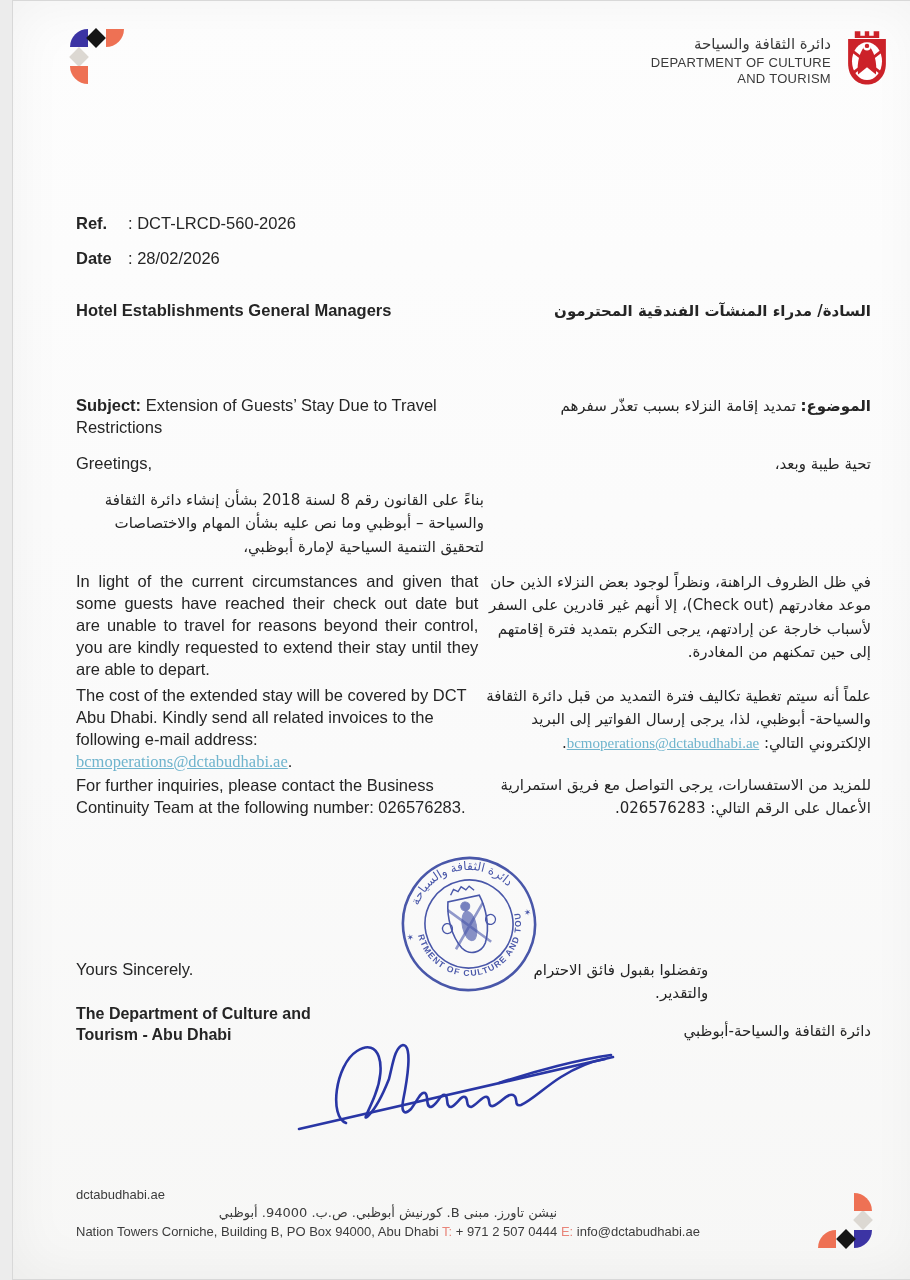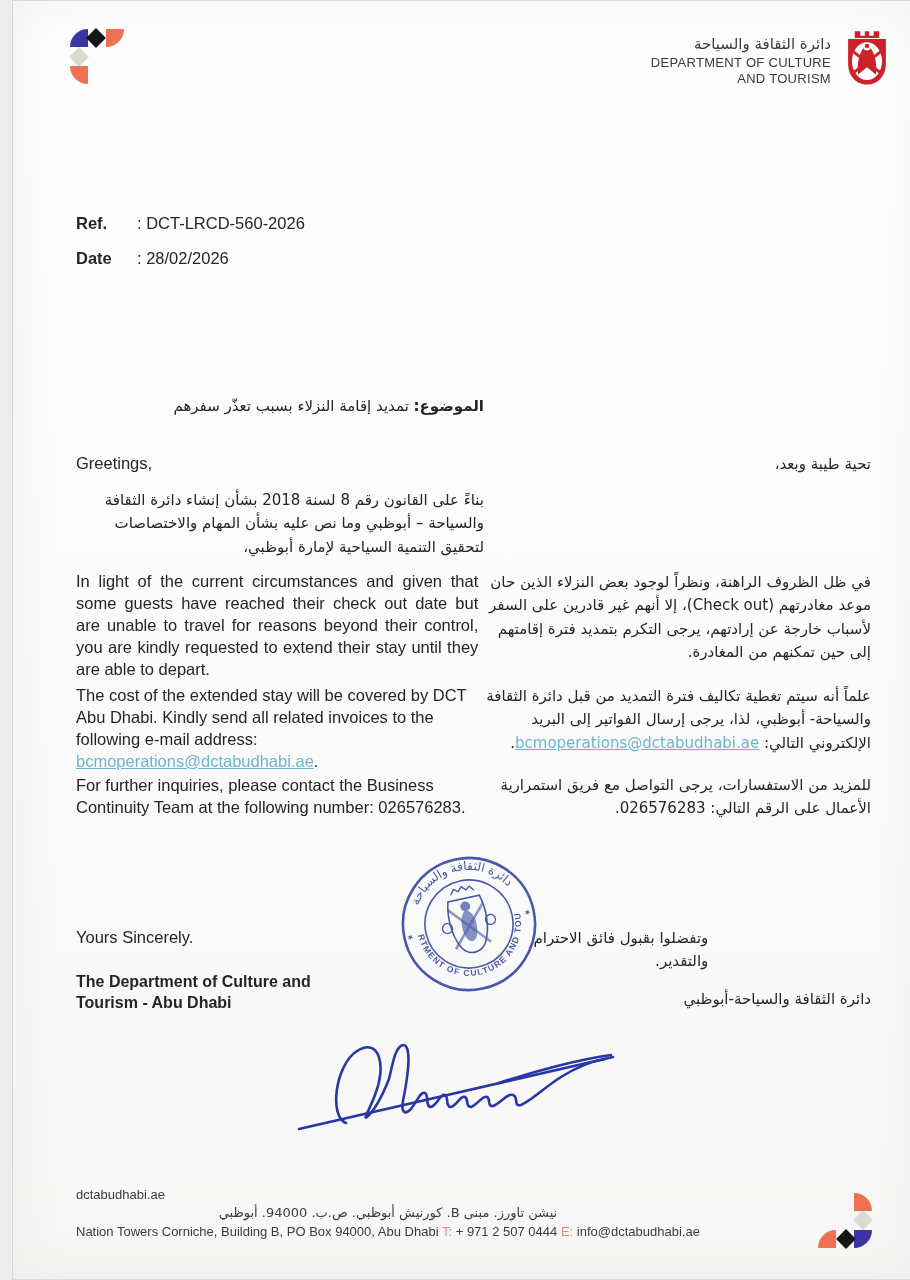--- a/index.html
+++ b/index.html
@@ -31,25 +31,25 @@
   
   .dct-logo{position:absolute;right:28px;top:28px;display:flex;align-items:flex-start;gap:10px;}
   .dct-text{text-align:right;padding-top:6px;}
   .dct-text .ar{font-family:"DejaVu Sans",sans-serif;font-size:15px;color:#3a3a3a;margin-bottom:2px;}
   .dct-text .en{font-size:13px;font-weight:normal;color:#3a3a3a;line-height:1.25;letter-spacing:.3px;}
   
   .row{position:absolute;left:63px;right:50px;display:flex;justify-content:space-between;}
   .col-en{width:418px;font-size:16.5px;line-height:1.33;color:#252525;}
   .col-ar{width:408px;direction:rtl;text-align:right;font-family:"DejaVu Sans",sans-serif;font-size:15px;line-height:1.55;color:#252525;}
   .jus{text-align:justify;}
-  .meta-line{display:flex;margin-bottom:13px;font-size:16.5px;gap:9px;}
+  .meta-line{display:flex;margin-bottom:13px;font-size:16.5px;}
   .meta-line .lab{font-weight:bold;width:52px;}
   .meta-ar-line{margin-bottom:10px;font-size:15.5px;}
   .meta-ar-line .lab{font-weight:bold;}
-  a.mail{color:#6fb4cd;text-decoration:underline;}
+  a.mail{color:#6fb4cd;text-decoration:underline;font-family:Liberation Serif, serif;}
   
   .stamp{position:absolute;left:386px;top:853px;width:140px;height:140px;transform:rotate(-12deg);opacity:.92;}
   
   .sig{position:absolute;left:278px;top:1018px;width:340px;height:115px;}
   
   .footer{position:absolute;left:63px;top:1186px;font-size:13px;color:#3c3c3c;}
   .footer .site{margin-bottom:3px;}
   .footer .ar{direction:rtl;font-family:"DejaVu Sans",sans-serif;text-align:center;margin-bottom:4px;font-size:13px;}
   .footer .en .tag{color:#e8857a;}
 </style>
@@ -92,23 +92,28 @@
         <span><span>:</span> <span>DCT-LRCD-560-2026</span></span>
       </div>
       <div class="meta-line">
         <span class="lab">Date</span>
         <span><span>:</span> <span>28/02/2026</span></span>
       </div>
     </div>
   </div>
 
   <div class="row" style="top:299px;">
+    <div class="col-en b">Hotel Establishments General Managers</div>
+    <div class="col-ar b">السادة/ مدراء المنشآت الفندقية المحترمون</div>
   </div>
 
   <div class="row" style="top:394px;">
+    <div class="col-en">
+      <span class="b">Subject:</span> <span>Extension of Guests’ Stay Due to Travel Restrictions</span>
+    </div>
     <div class="col-ar">
       <span class="b">الموضوع:</span> <span>تمديد إقامة النزلاء بسبب تعذّر سفرهم</span>
     </div>
   </div>
 
   <div class="row" style="top:452px;">
     <div class="col-en">Greetings,</div>
     <div class="col-ar">تحية طيبة وبعد،</div>
   </div>
 
@@ -154,21 +159,21 @@
       <path d="M58,38 l4,-5 4,3 4,-4 4,4 4,-3 4,5" stroke-width="1.4"></path>
       <path d="M54,44 C50,58 50,78 58,92 C64,101 76,101 82,92 C90,78 90,58 86,44 z" stroke-width="1.6"></path>
       <ellipse cx="70" cy="72" rx="7" ry="15" fill="#3b4aa3" opacity=".65"></ellipse>
       <circle cx="70" cy="52" r="4.5" fill="#3b4aa3" opacity=".75"></circle>
       <path d="M52,52 L88,92 M88,52 L52,92" stroke-width="2.6" opacity=".6"></path>
       <circle cx="48" cy="70" r="5" stroke-width="1.3"></circle>
       <circle cx="92" cy="70" r="5" stroke-width="1.3"></circle>
     </g>
   </svg>
 
-  <div class="row" style="top:926px;">
+  <div class="row" style="top:958px;">
     <div class="col-en">
       <div>Yours Sincerely.</div>
       <div class="b" style="margin-top:22px;width:270px;font-size:16px;">The Department of Culture and Tourism - Abu Dhabi</div>
     </div>
     <div class="col-ar">
       <div style="width:230px;margin-left:0;margin-right:auto;"><span>وتفضلوا بقبول فائق الاحترام والتقدير.</span></div>
       <div style="margin-top:14px;">دائرة الثقافة والسياحة-أبوظبي</div>
     </div>
   </div>
 

